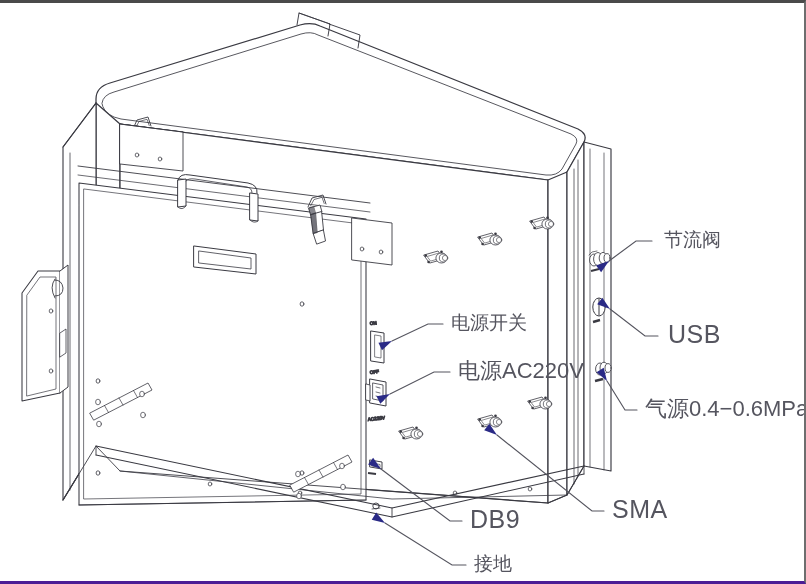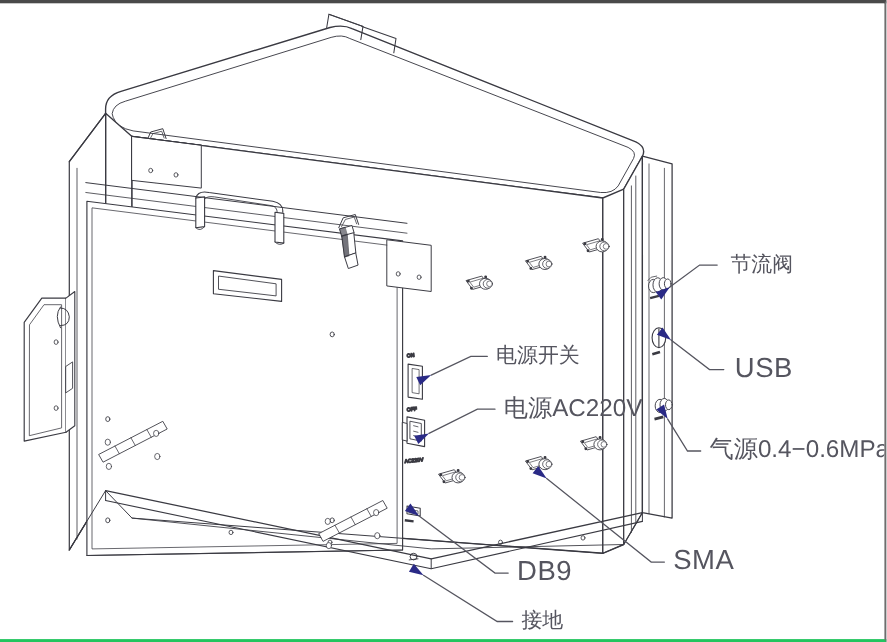--- a/index.html
+++ b/index.html
@@ -11,21 +11,21 @@
     font-family: "Liberation Sans", sans-serif;
   }
   #canvas {
     position: relative;
     width: 806px;
     height: 584px;
     background: #ffffff;
     box-sizing: border-box;
     border-top: 3px solid #4a4a4a;
     border-right: 2px solid #6e6e6e;
-    border-bottom: 3px solid #22c55e;
+    border-bottom: 3px solid #4c1d95;
     overflow: hidden;
   }
   #drawing {
     position: absolute;
     top: 0;
     left: 0;
     width: 806px;
     height: 584px;
   }
   .lbl {

